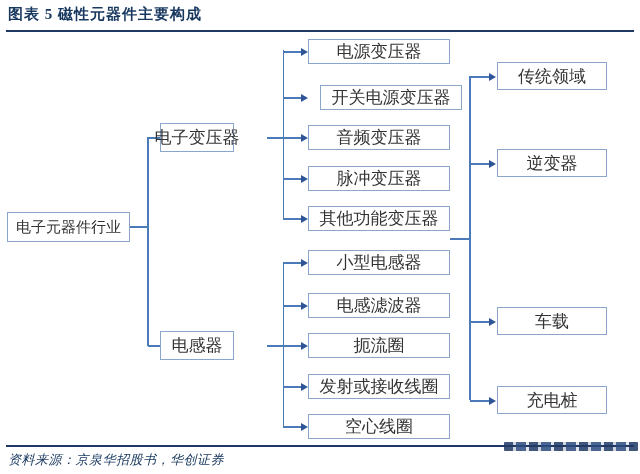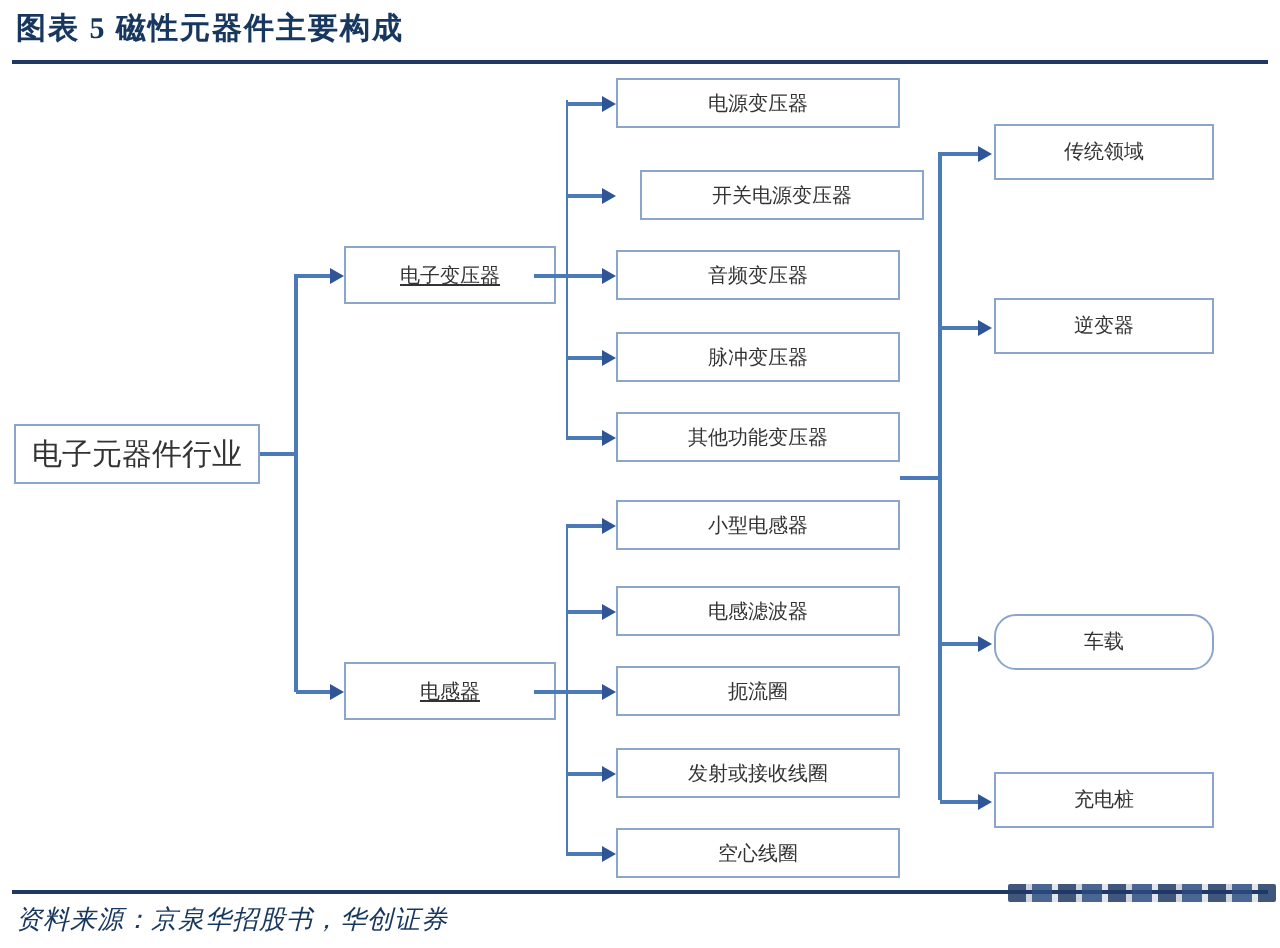--- a/index.html
+++ b/index.html
@@ -17,24 +17,24 @@
   .rule.bottom{top:445px;}
   .fig-source{
     position:absolute;left:8px;top:451px;
     font-family:"Liberation Serif","DejaVu Serif",serif;
     font-style:italic;font-size:13px;color:#17375e;letter-spacing:0.5px;
   }
   .node{
     position:absolute;box-sizing:border-box;background:#ffffff;
     border:1.5px solid #8ba6cc;color:#333333;
     display:flex;align-items:center;justify-content:center;
-    font-size:10px;white-space:nowrap;
+    font-size:17px;white-space:nowrap;
   }
   .node.root{left:7px;top:212px;width:123px;height:30px;font-size:15px;}
-  .node.branch{left:172px;width:106px;height:29px;text-decoration:underline;}
+  .node.branch{left:160px;width:74px;height:29px;}
   .node.mid{left:308px;width:142px;height:25px;}
   .node.app{left:497px;width:110px;height:28px;}
   .hl{position:absolute;height:1.5px;background:#4a7ab8;}
   .vl{position:absolute;width:1.5px;background:#4a7ab8;}
   .arr{
     position:absolute;width:0;height:0;
     border-top:4px solid transparent;border-bottom:4px solid transparent;
     border-left:7px solid #2f5597;
   }
   .watermark{
@@ -109,20 +109,20 @@
   <div class="arr" style="left:489px;top:72.5px;"></div>
   <div class="hl" style="left:470px;top:163px;width:19px;"></div>
   <div class="arr" style="left:489px;top:159.5px;"></div>
   <div class="hl" style="left:470px;top:321px;width:19px;"></div>
   <div class="arr" style="left:489px;top:317.5px;"></div>
   <div class="hl" style="left:470px;top:400px;width:19px;"></div>
   <div class="arr" style="left:489px;top:396.5px;"></div>
 
   <div class="node app" style="top:62px;">传统领域</div>
   <div class="node app" style="top:149px;">逆变器</div>
-  <div class="node app" style="top:307px;border-radius:11px;">车载</div>
+  <div class="node app" style="top:307px;">车载</div>
   <div class="node app" style="top:386px;">充电桩</div>
 
   <div class="rule bottom"></div>
   <div class="watermark"></div>
   <div class="fig-source">资料来源：京泉华招股书，华创证券</div>
 
 </div>
 
 </body></html>

